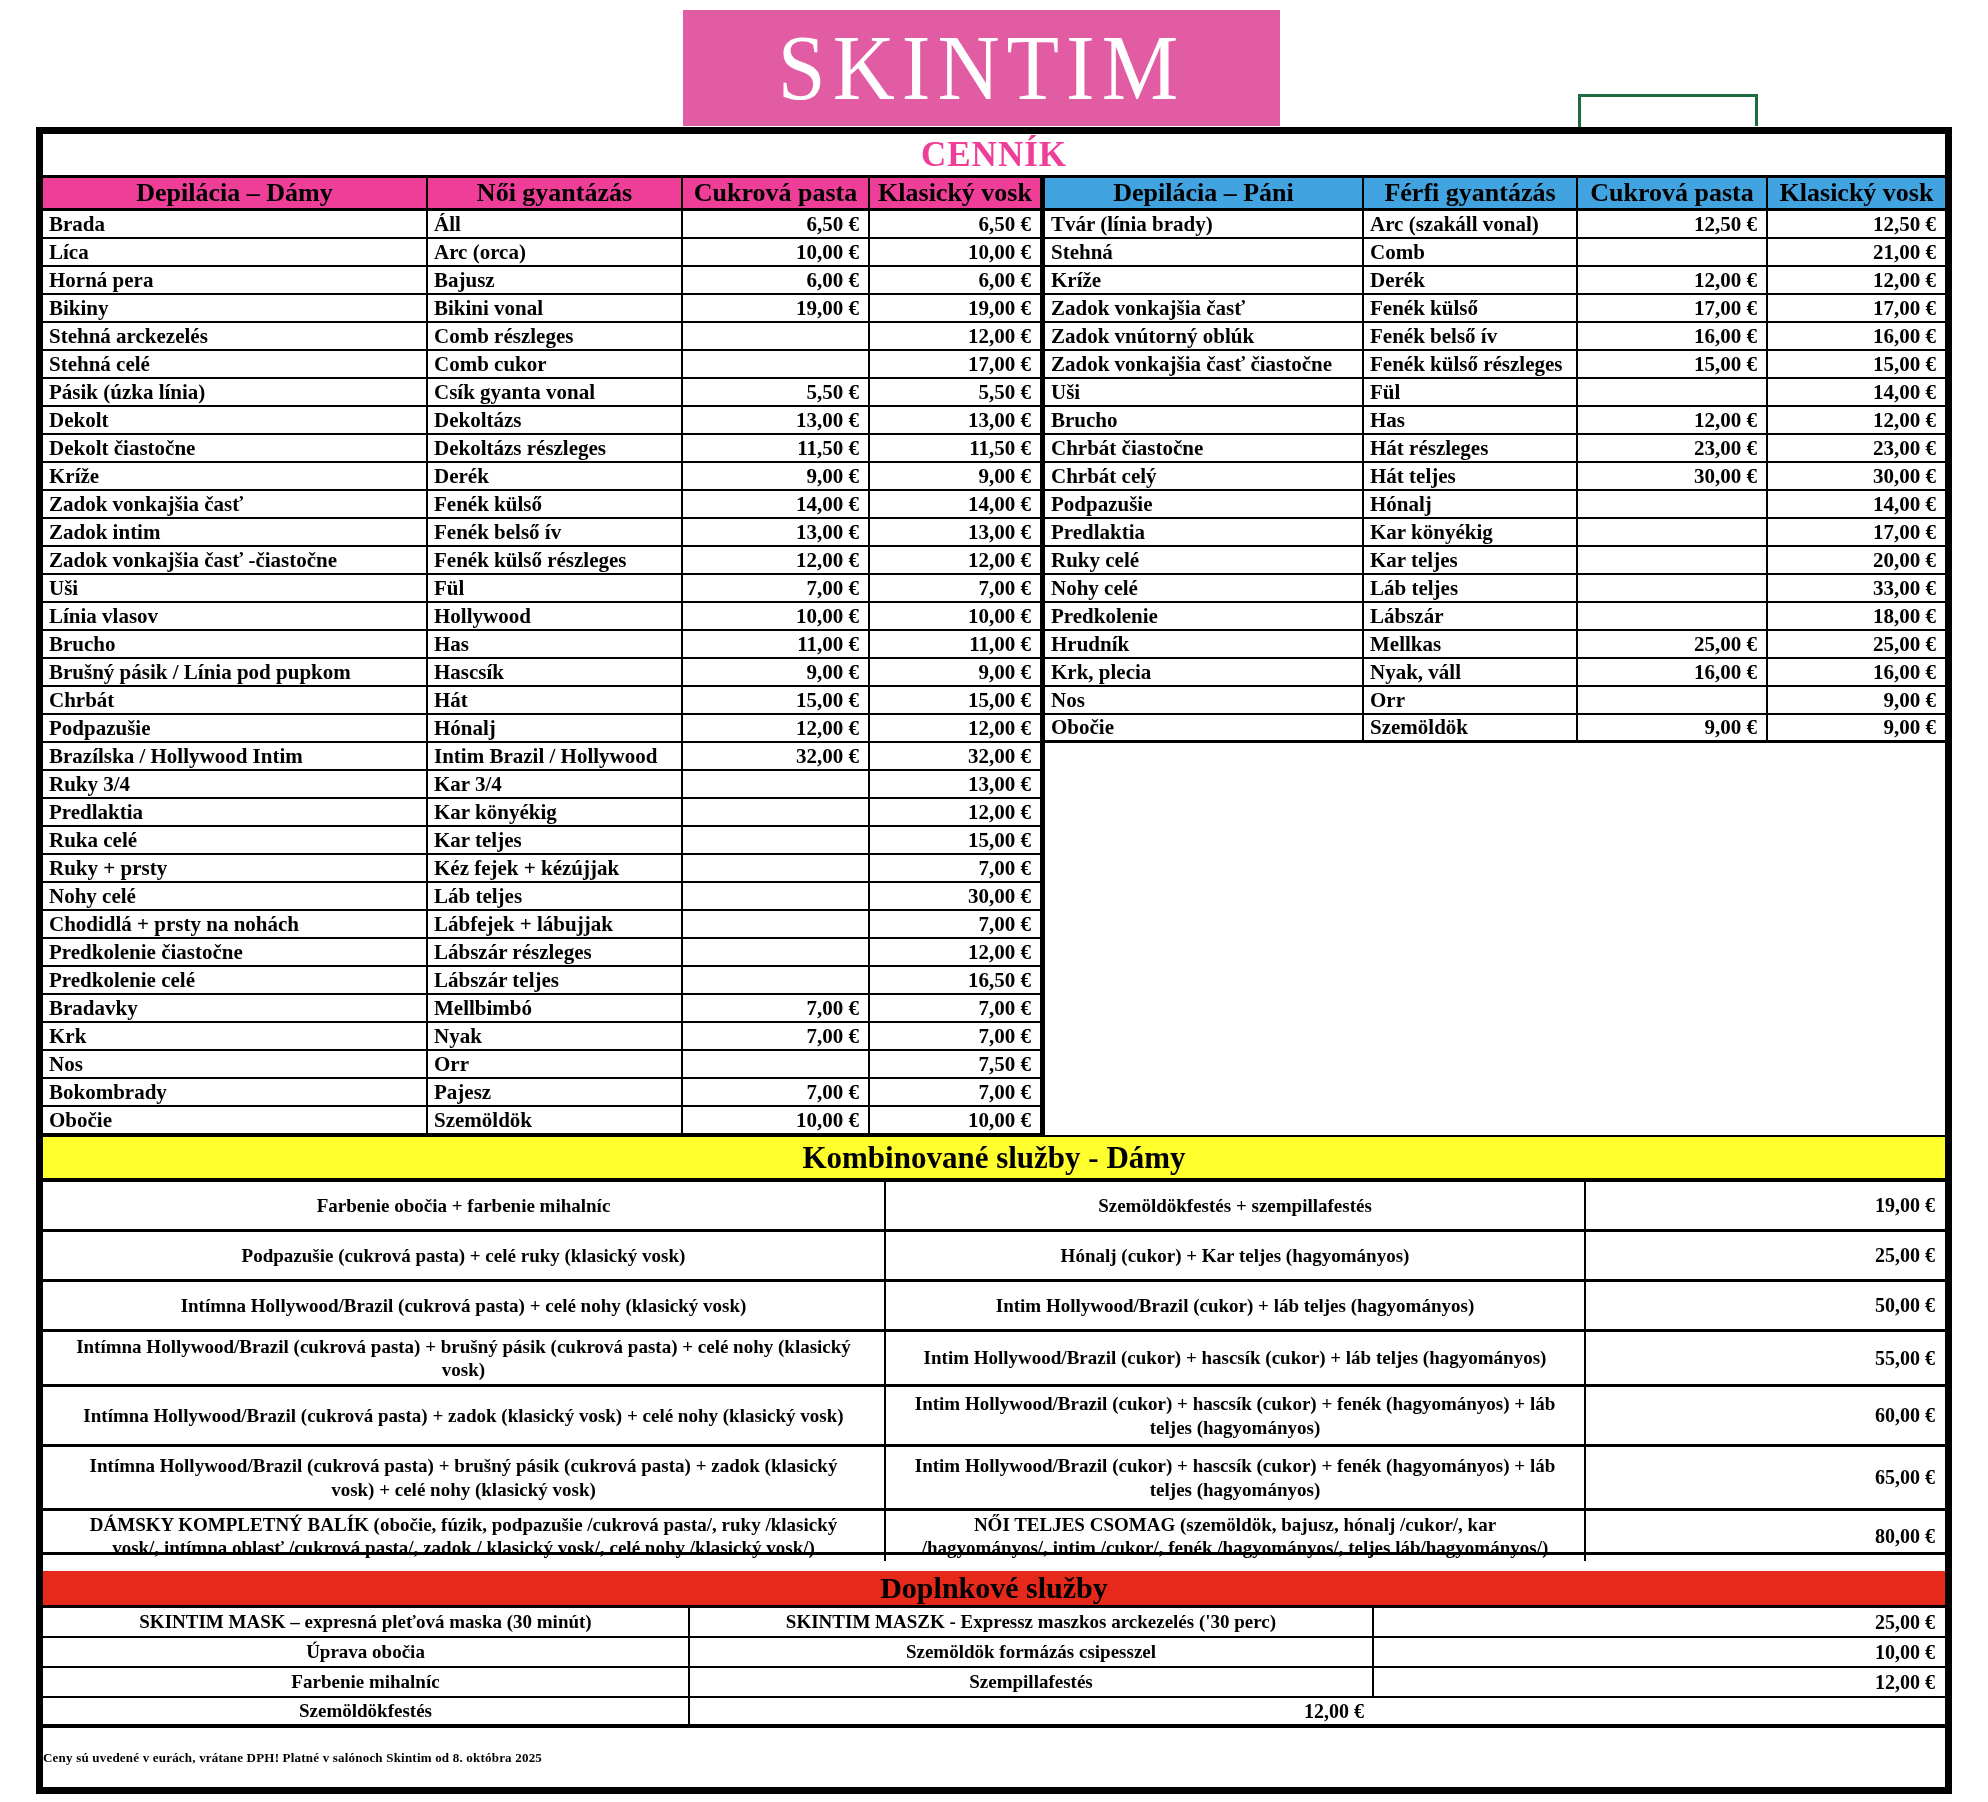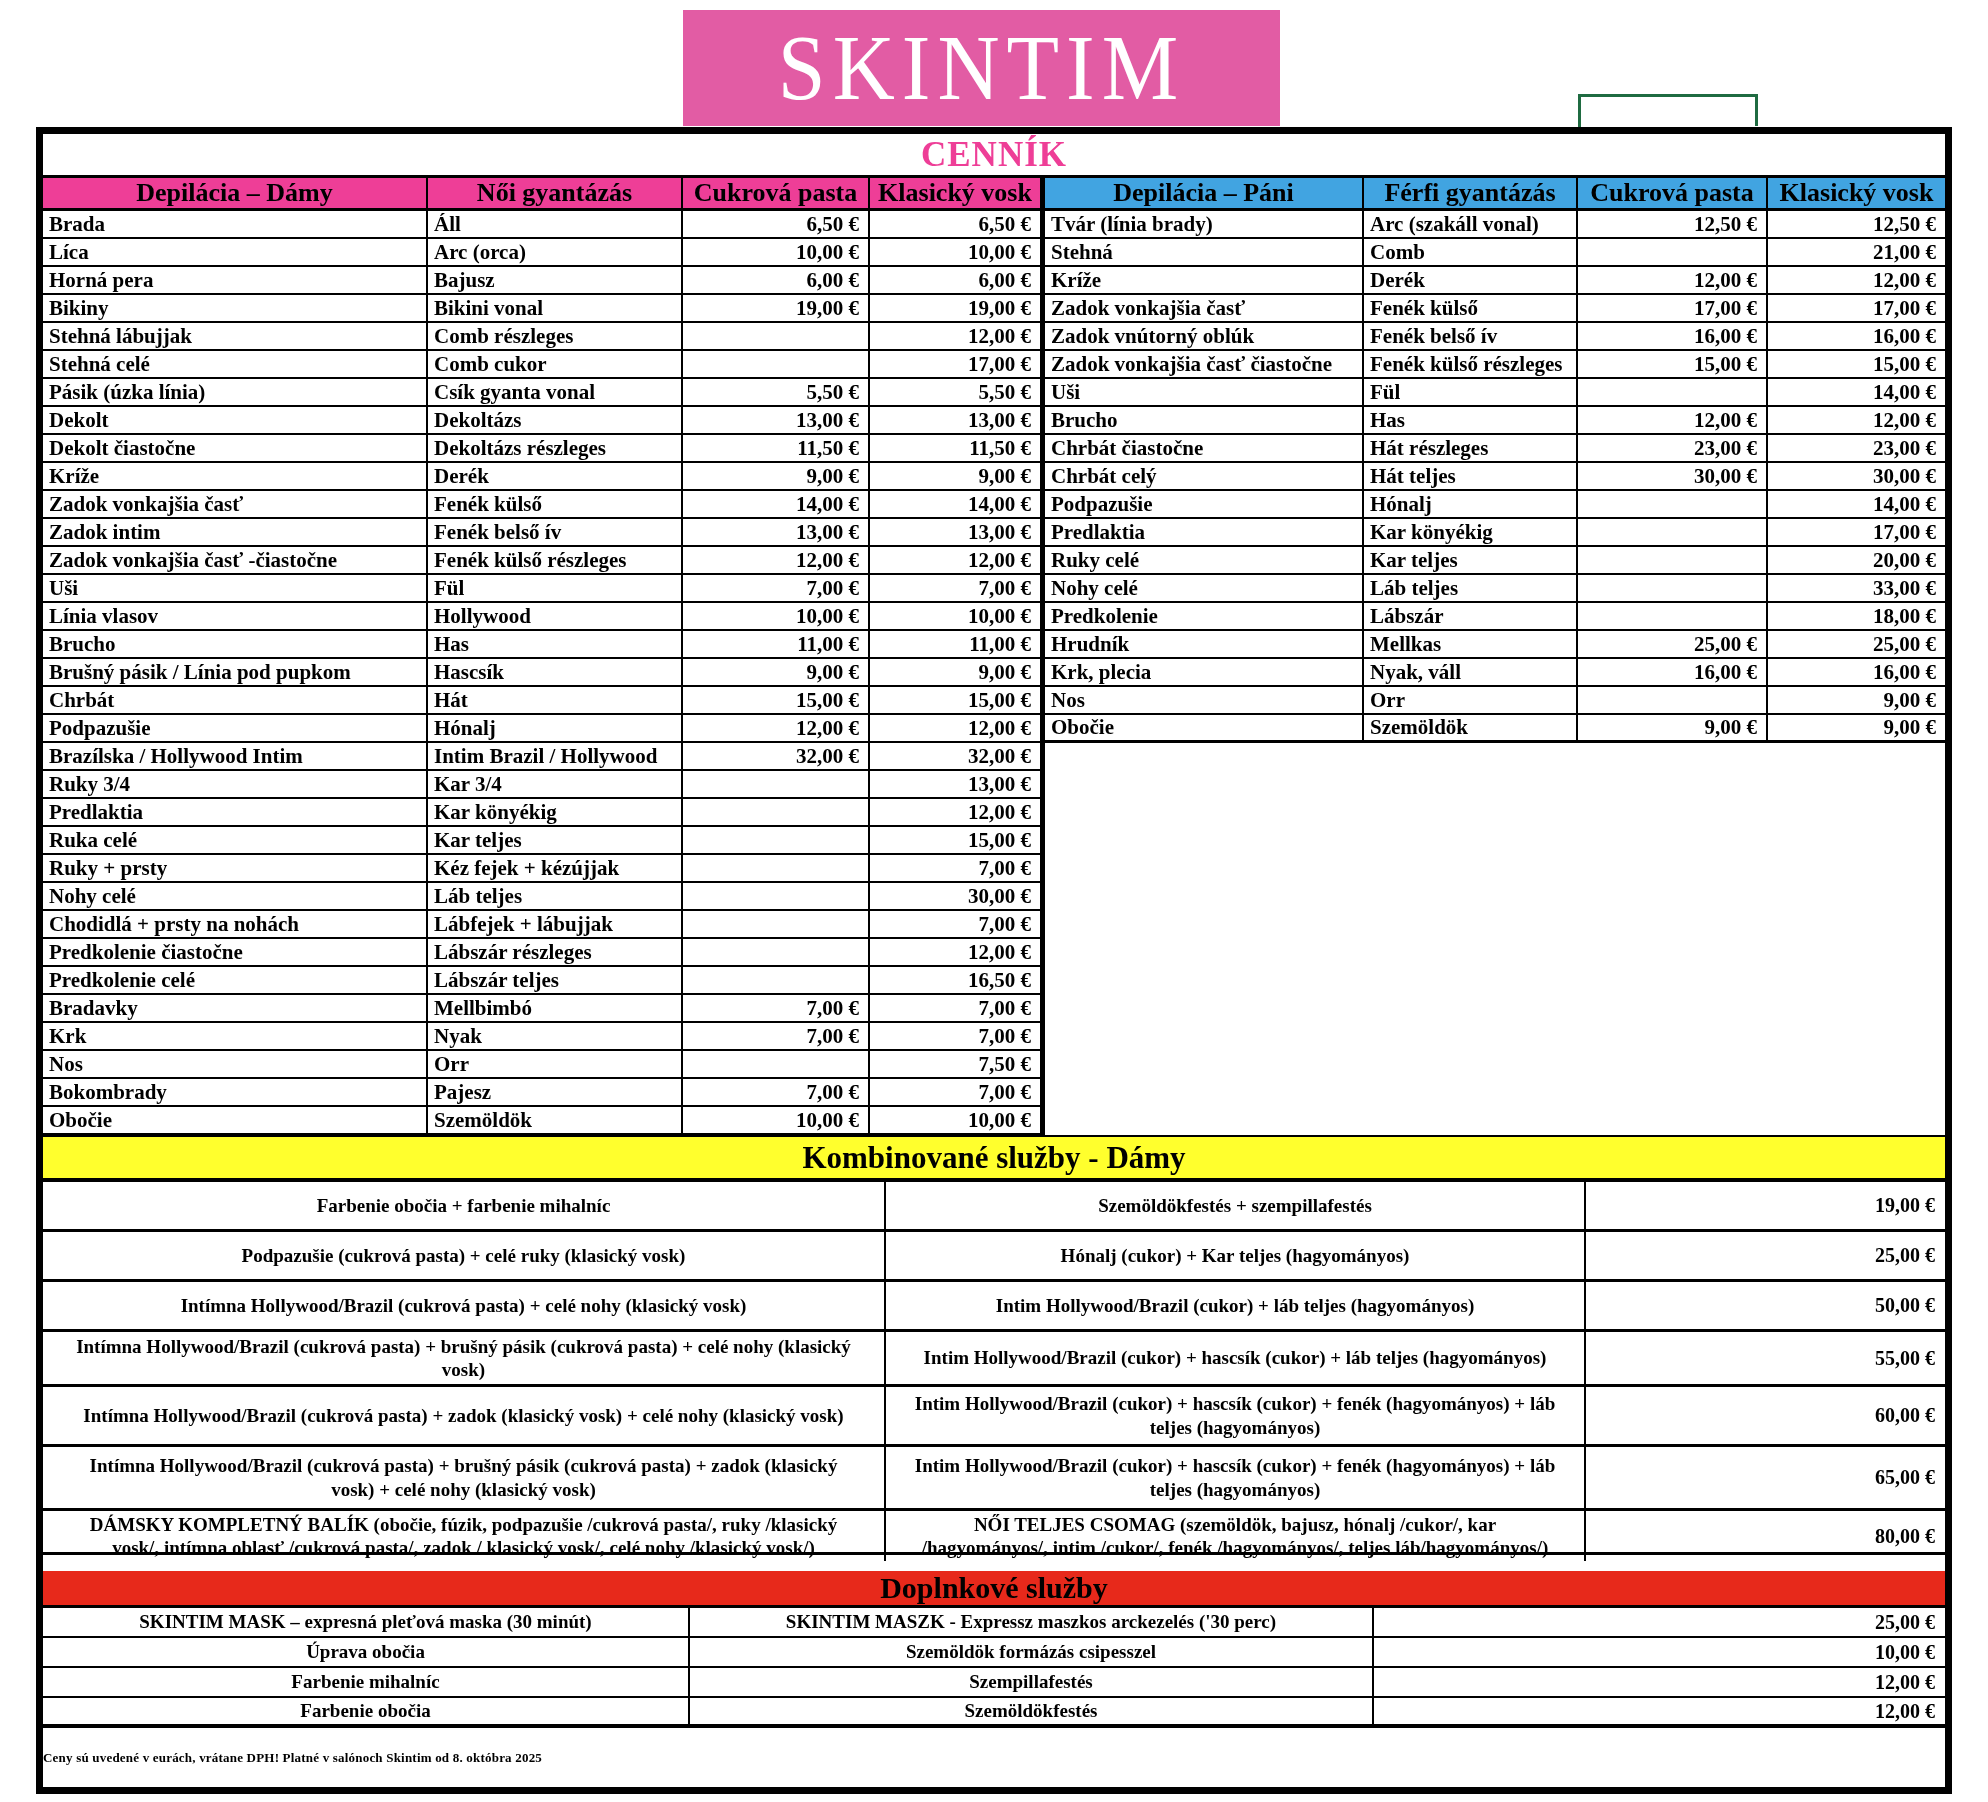--- a/index.html
+++ b/index.html
@@ -83,21 +83,21 @@
       <div class="cell prc">10,00 €</div>
       <div class="cell prc">10,00 €</div>
       <div class="cell">Horná pera</div>
       <div class="cell">Bajusz</div>
       <div class="cell prc">6,00 €</div>
       <div class="cell prc">6,00 €</div>
       <div class="cell">Bikiny</div>
       <div class="cell">Bikini vonal</div>
       <div class="cell prc">19,00 €</div>
       <div class="cell prc">19,00 €</div>
-      <div class="cell">Stehná lábujjak</div>
+      <div class="cell">Stehná arckezelés</div>
       <div class="cell">Comb részleges</div>
       <div class="cell prc"></div>
       <div class="cell prc">12,00 €</div>
       <div class="cell">Stehná celé</div>
       <div class="cell">Comb cukor</div>
       <div class="cell prc"></div>
       <div class="cell prc">17,00 €</div>
       <div class="cell">Pásik (úzka línia)</div>
       <div class="cell">Csík gyanta vonal</div>
       <div class="cell prc">5,50 €</div>
@@ -347,21 +347,20 @@
         <div class="ac">Úprava obočia</div>
         <div class="ac">Szemöldök formázás csipesszel</div>
         <div class="ap">10,00 €</div>
       </div>
       <div class="arow">
         <div class="ac">Farbenie mihalníc</div>
         <div class="ac">Szempillafestés</div>
         <div class="ap">12,00 €</div>
       </div>
       <div class="arow">
-        <div class="ac">Farbenie obočia</div>
         <div class="ac">Szemöldökfestés</div>
         <div class="ap">12,00 €</div>
       </div>
     </div>
 
   <div class="footer-row">
     <span>Ceny sú uvedené v eurách, vrátane DPH! Platné v salónoch Skintim od 8. októbra 2025</span>
   </div>
 
 </div>

